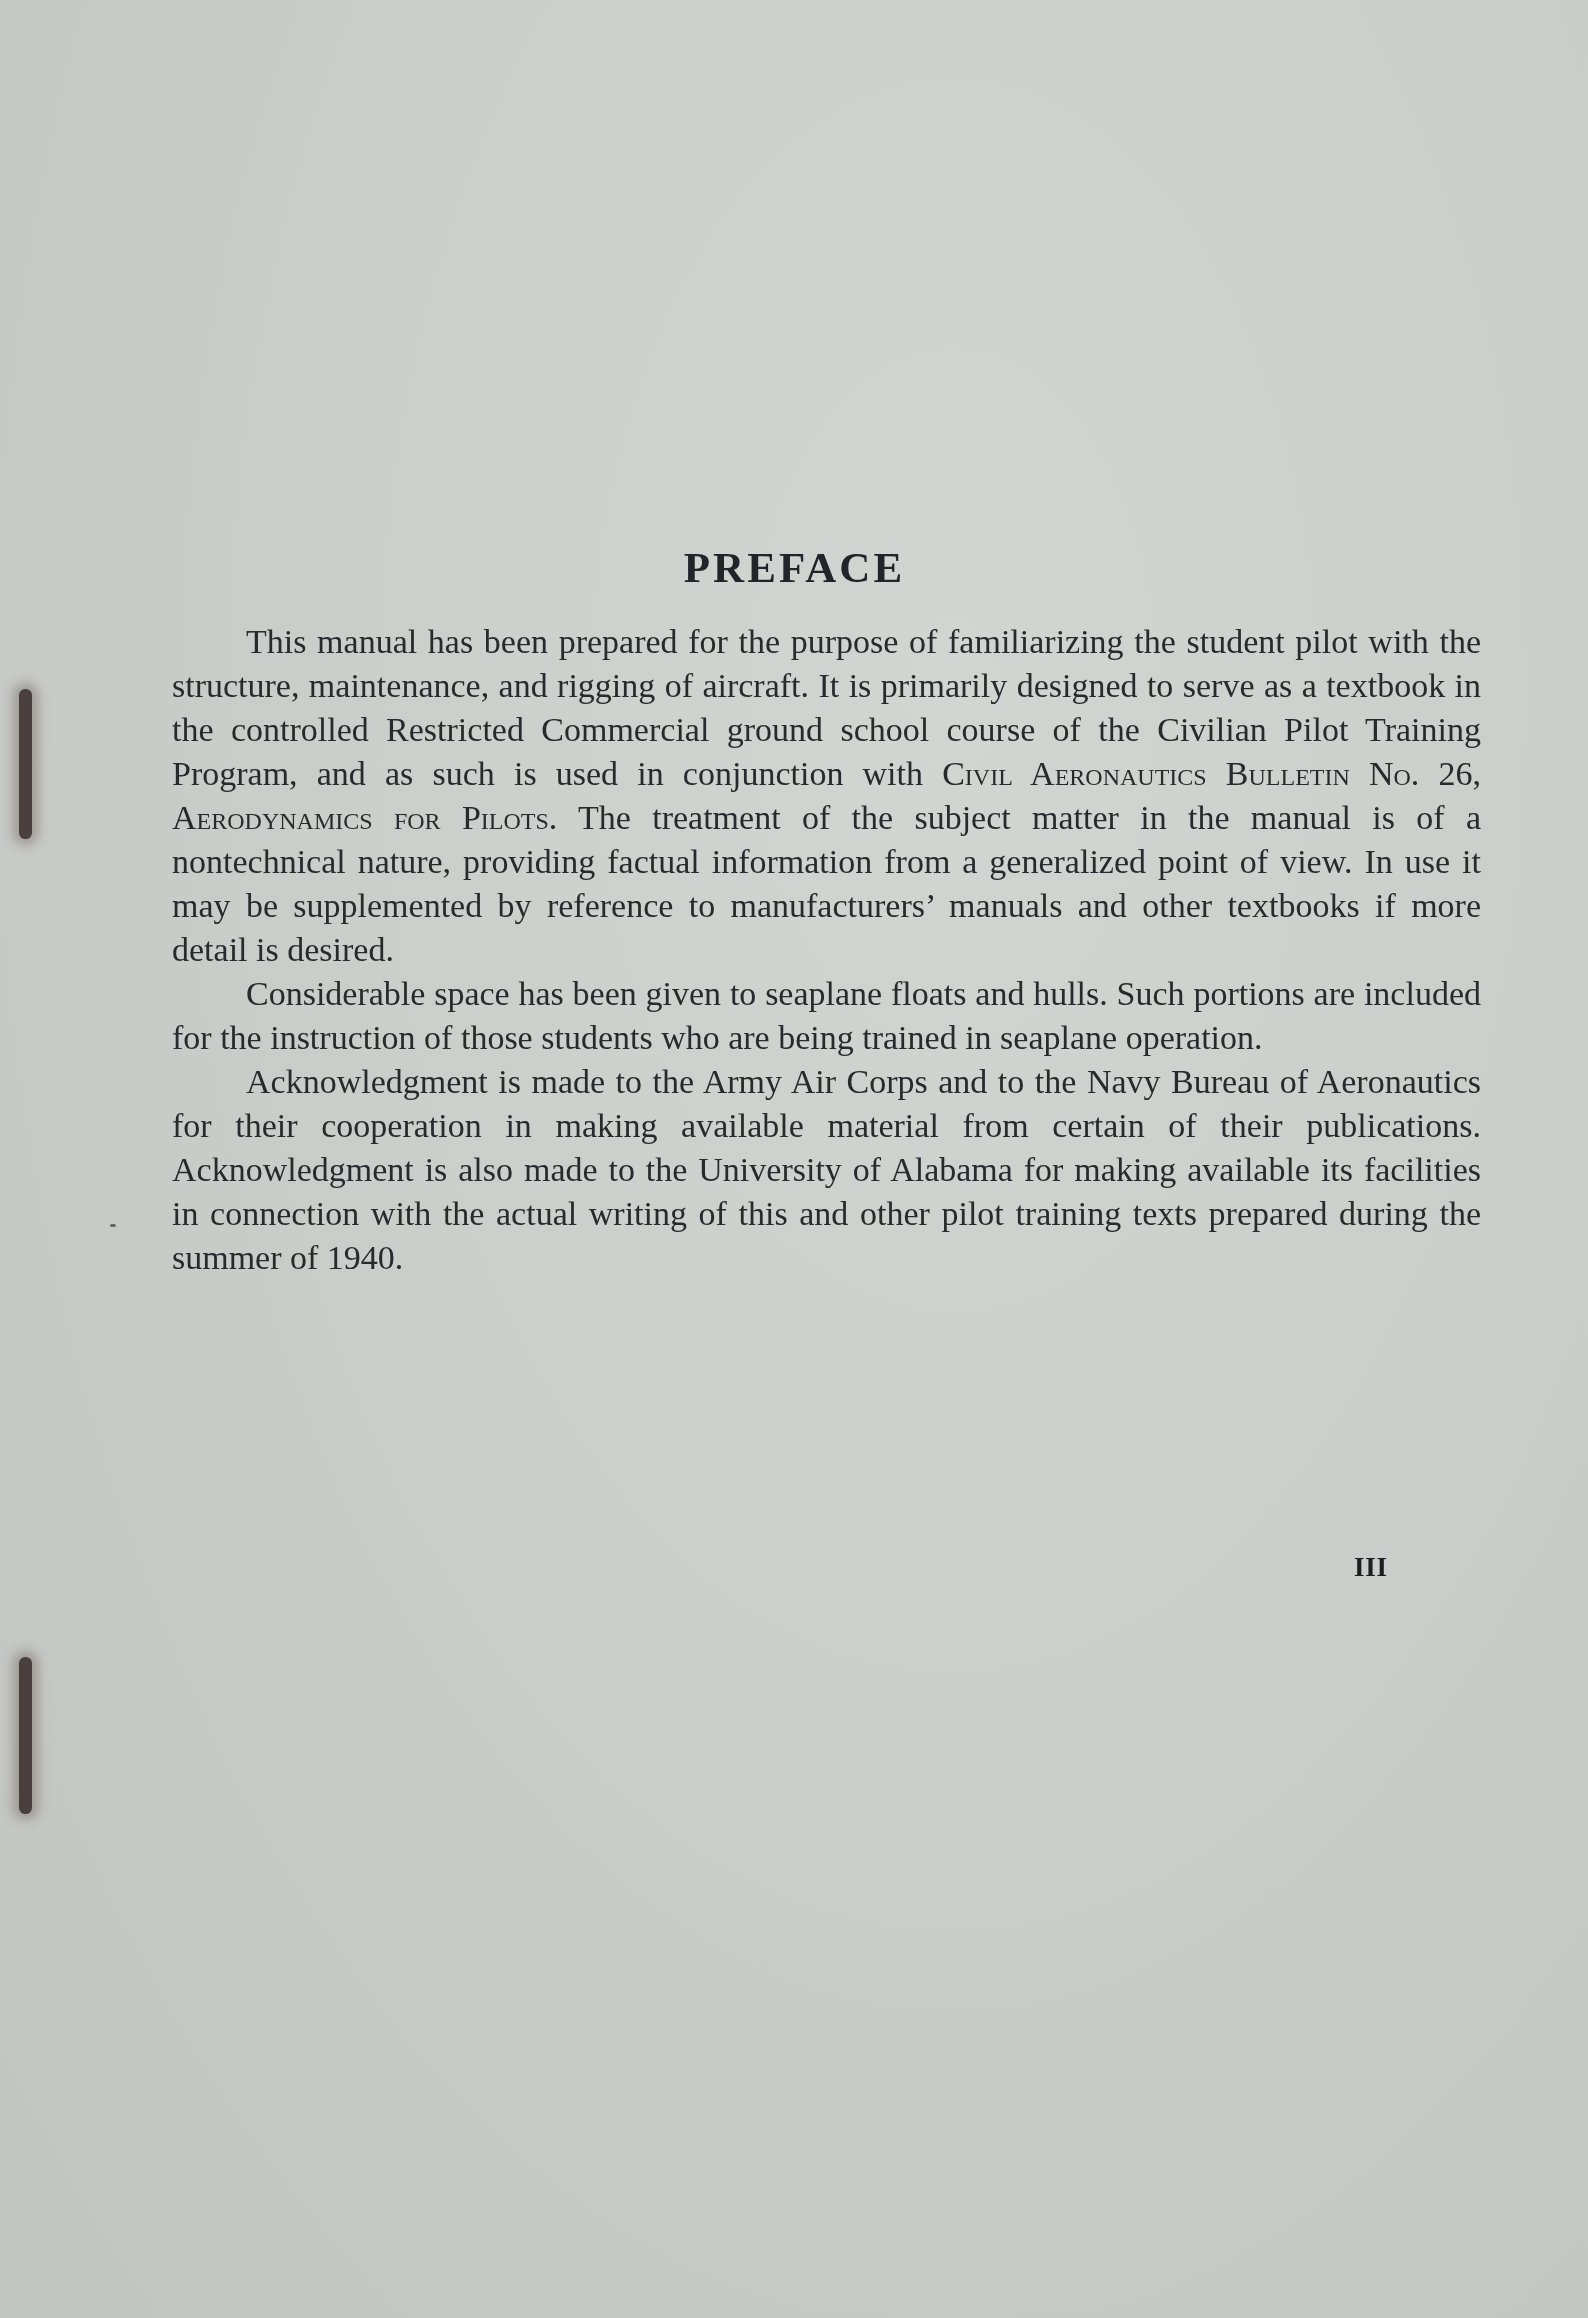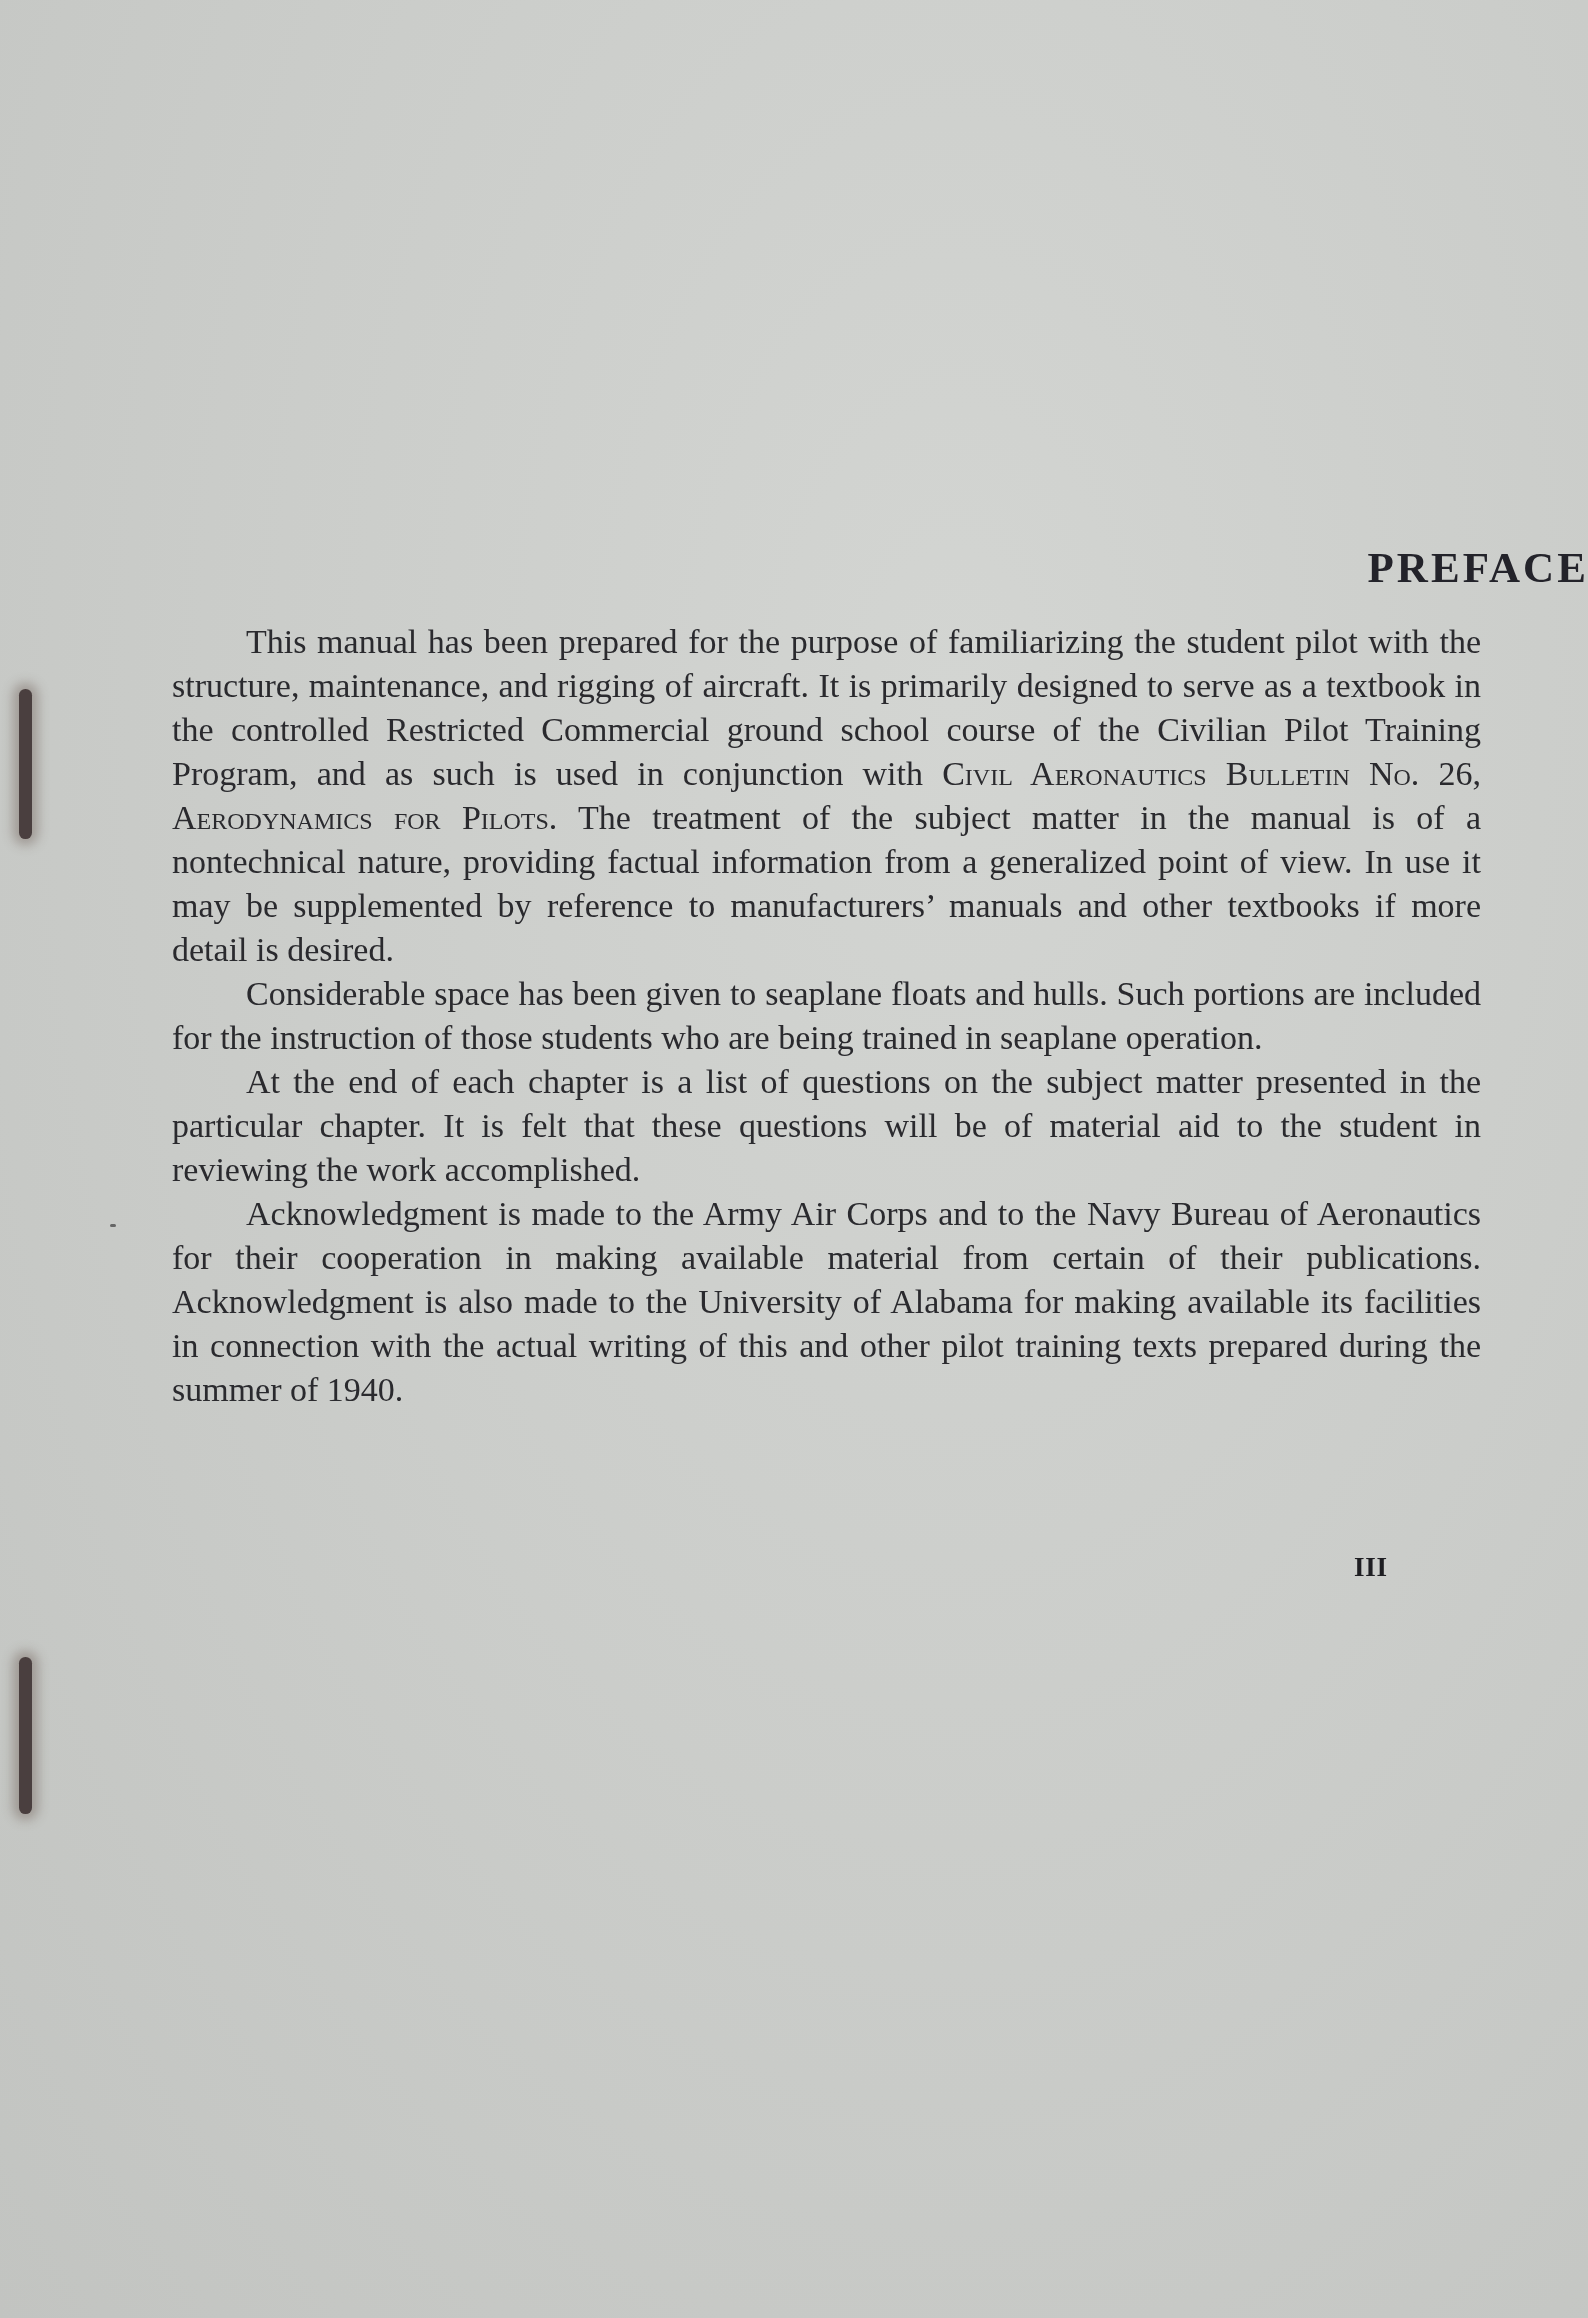--- a/index.html
+++ b/index.html
@@ -18,21 +18,21 @@
     }
     .staple {
       position: absolute; left: 19px; width: 12.6px; border-radius: 6.3px;
       background: #4a3f3f;
       box-shadow: 0 0 11px 6.3px rgba(90,70,60,0.35);
     }
     .staple.top { top: 689px; height: 150px; }
     .staple.bottom { top: 1657px; height: 157px; }
     .title {
       position: absolute; top: 543px; left: 0; width: 1589px;
-      text-align: right; font-weight: bold;
+      text-align: center; font-weight: bold;
       font-size: 43px; letter-spacing: 3.1px; color: #23232a;
     }
     .body-text {
       position: absolute; top: 620px; left: 172px; width: 1309px;
       font-size: 34px; line-height: 44px; text-align: justify;
     }
     .body-text p { margin: 0; text-indent: 74px; }
     .sc { font-variant: small-caps; }
     .folio {
       position: absolute; top: 1539px; left: 1354px;
@@ -49,19 +49,18 @@
 <div class="page">
   <div class="staple top"></div>
   <div class="staple bottom"></div>
   <div class="dot"></div>
 
   <div class="title">PREFACE</div>
 
   <div class="body-text">
     <p><span>This manual has been prepared for the purpose of familiarizing the student pilot with the structure, maintenance, and rigging of aircraft. It is primarily designed to serve as a textbook in the controlled Restricted Commercial ground school course of the Civilian Pilot Training Program, and as such is used in conjunction with </span><span class="sc">Civil Aeronautics Bulletin No. 26, Aerodynamics for Pilots</span><span>. The treatment of the subject matter in the manual is of a nontechnical nature, providing factual information from a generalized point of view. In use it may be supplemented by reference to manufacturers’ manuals and other textbooks if more detail is desired.</span></p>
     <p>Considerable space has been given to seaplane floats and hulls. Such portions are included for the instruction of those students who are being trained in seaplane operation.</p>
-    <p>At the end of each chapter is a list of questions on the subject matter presented in the particular chapter. It is felt that these questions will be of material aid to the student in reviewing the work accomplished.</p>
     <p>Acknowledgment is made to the Army Air Corps and to the Navy Bureau of Aeronautics for their cooperation in making available material from certain of their publications. Acknowledgment is also made to the University of Alabama for making available its facilities in connection with the actual writing of this and other pilot training texts prepared during the summer of 1940.</p>
   </div>
 
   <div class="folio">III</div>
 </div>
 
 
 </body></html>

